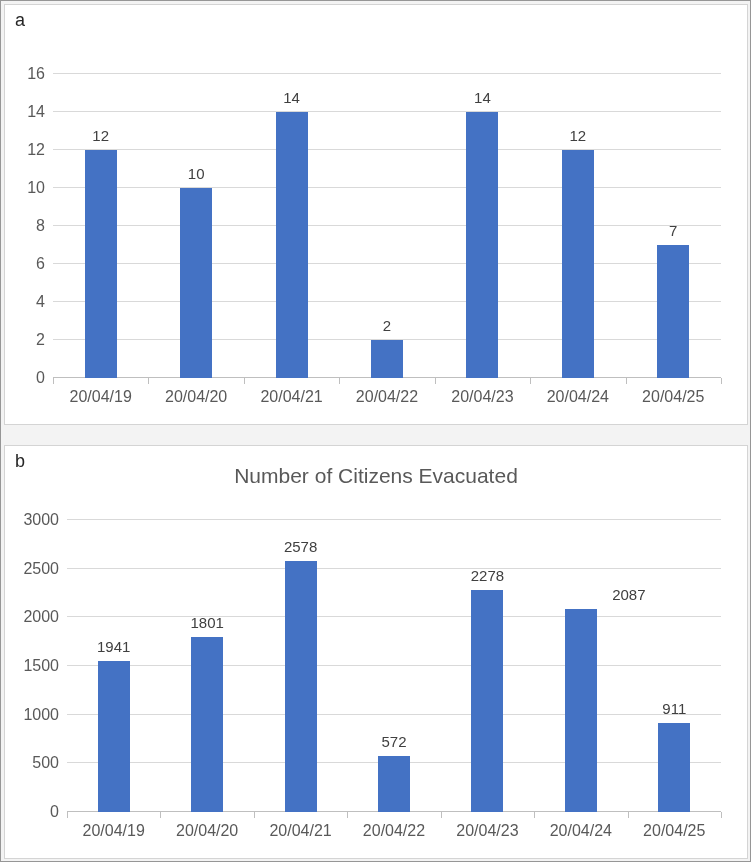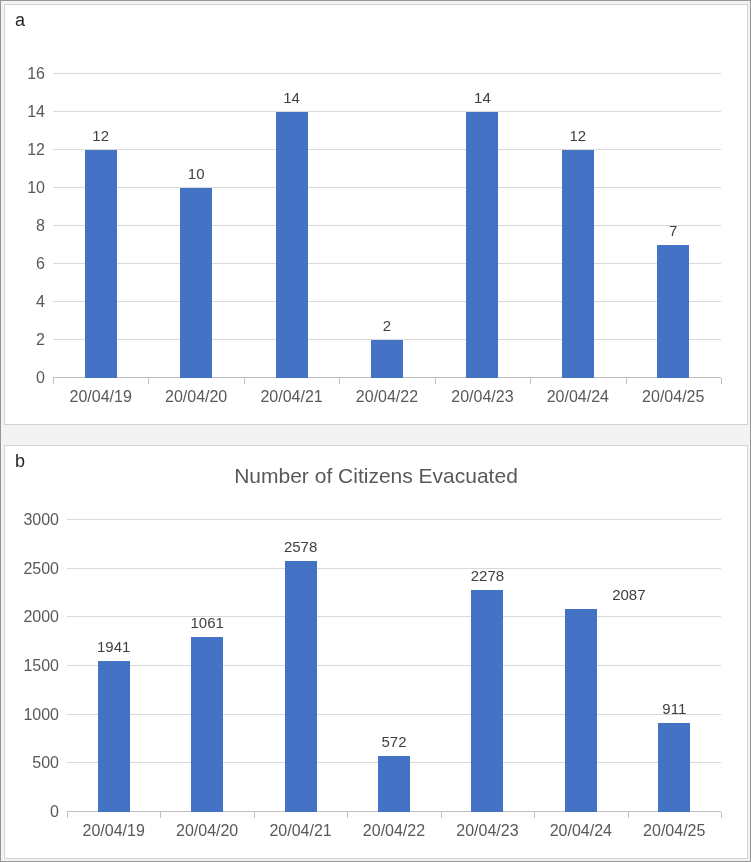--- a/index.html
+++ b/index.html
@@ -192,21 +192,21 @@
           <div class="boundary-tick" style="left: 14.2857%;"></div>
           <div class="boundary-tick" style="left: 28.5714%;"></div>
           <div class="boundary-tick" style="left: 42.8571%;"></div>
           <div class="boundary-tick" style="left: 57.1429%;"></div>
           <div class="boundary-tick" style="left: 71.4286%;"></div>
           <div class="boundary-tick" style="left: 85.7143%;"></div>
           <div class="boundary-tick" style="left: 100%;"></div>
           <div class="bar" style="left: 7.14286%; height: 51.8667%;"></div>
           <div class="value-label" style="left: 7.14286%; bottom: calc(51.8667% + 7px);">1941</div>
           <div class="bar" style="left: 21.4286%; height: 60.0333%;"></div>
-          <div class="value-label" style="left: 21.4286%; bottom: calc(60.0333% + 7px);">1061</div>
+          <div class="value-label" style="left: 21.4286%; bottom: calc(60.0333% + 7px);">1801</div>
           <div class="bar" style="left: 35.7143%; height: 85.9333%;"></div>
           <div class="value-label" style="left: 35.7143%; bottom: calc(85.9333% + 7px);">2578</div>
           <div class="bar" style="left: 50%; height: 19.0667%;"></div>
           <div class="value-label" style="left: 50%; bottom: calc(19.0667% + 7px);">572</div>
           <div class="bar" style="left: 64.2857%; height: 75.9333%;"></div>
           <div class="value-label" style="left: 64.2857%; bottom: calc(75.9333% + 7px);">2278</div>
           <div class="bar" style="left: 78.5714%; height: 69.5667%;"></div>
           <div class="value-label" style="left: 78.5714%; bottom: calc(69.5667% + 7px); margin-left: 48px;">2087</div>
           <div class="bar" style="left: 92.8571%; height: 30.3667%;"></div>
           <div class="value-label" style="left: 92.8571%; bottom: calc(30.3667% + 7px);">911</div>

